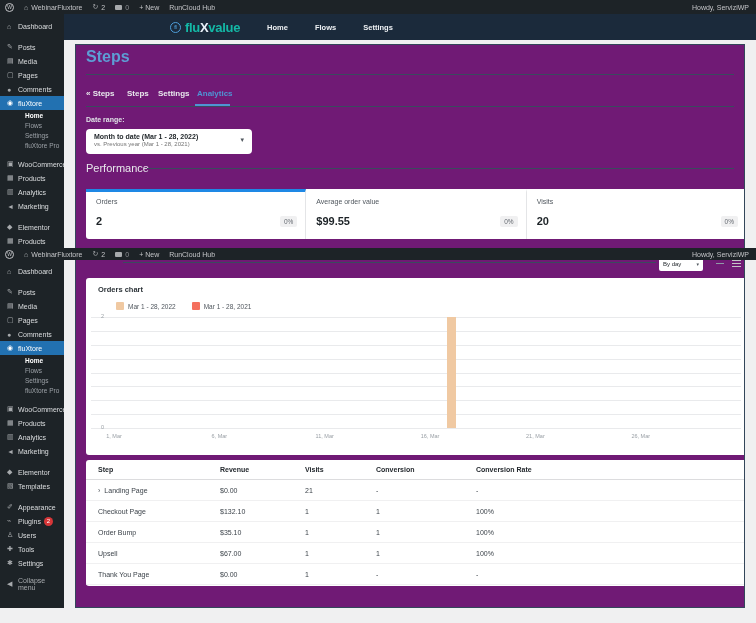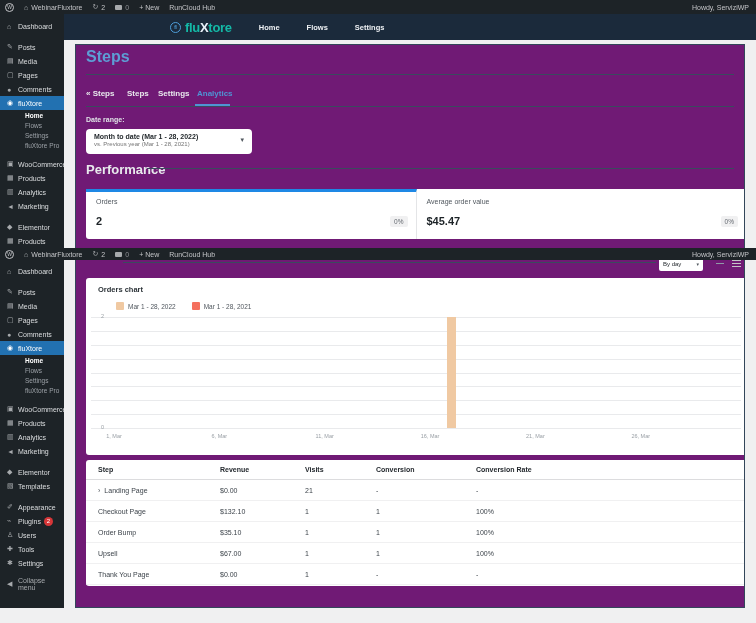--- a/index.html
+++ b/index.html
@@ -60,21 +60,21 @@
   .tab.active { color:#4f94d4; }
   .tab-underline { position:absolute; left:119px; top:59px; width:35px; height:2px; background:#4f94d4; }
 
   .date-label { position:absolute; left:10px; top:71px; font-size:7px; font-weight:bold; color:#dfe3e7; }
   .date-select { position:absolute; left:10px; top:84px; width:166px; height:25px; background:#fff;
         border-radius:4px; cursor:pointer; padding:4px 8px; }
   .ds-l1 { font-size:7px; font-weight:bold; color:#1d2327; }
   .ds-l2 { font-size:6px; color:#757575; margin-top:1px; }
   .ds-chev { position:absolute; right:8px; top:7px; font-size:7px; color:#50575e; }
 
-  .sec-head { position:absolute; font-size:13px; font-weight:bold; color:#e8eaed; }
+  .sec-head { position:absolute; font-size:11px; font-weight:normal; color:#e8eaed; }
 
   
   .metrics { position:absolute; left:10px; top:144px; width:660px; height:50px; display:flex;
         background:#fff; border-radius:3px; }
   .mcard { position:relative; flex:1; border-right:1px solid #e4e5e7; border-top:3px solid #fff; cursor:pointer; }
   .mcard:last-child { border-right:0; }
   .mcard.active { border-top:3px solid #1e88e5; }
   .mc-label { position:absolute; left:10px; top:6px; font-size:7px; color:#50575e; }
   .mc-value { position:absolute; left:10px; top:23px; font-size:11px; font-weight:bold; color:#1d2327; }
   .mc-badge { position:absolute; right:8px; top:24px; background:#f0f0f1; color:#646970;
@@ -186,21 +186,21 @@
       </div>
       <div class="mi">
         <span class="ic">▦</span>
         <span>Products</span>
       </div>
     </div>
 
   <div class="appheader">
     <div class="brand">
       <span class="brand-circle">fl</span>
-      <span class="brand-text"><span class="b1">flu</span><span class="b2">X</span><span class="b1">tore</span></span>
+      <span class="brand-text"><span class="b1">flu</span><span class="b2">X</span><span class="b1">value</span></span>
     </div>
     <span class="hnav">Home</span>
     <span class="hnav">Flows</span>
     <span class="hnav">Settings</span>
   </div>
 
   <div class="panel" id="panel1">
     <div class="page-title">Steps</div>
     <div class="hline" style="left:10px; right:10px; top:29px;"></div>
 
@@ -222,21 +222,26 @@
     <div class="hline" style="left:71px; right:10px; top:123px;"></div>
 
     <div class="metrics" id="metrics-row">
         <div class="mcard active">
           <div class="mc-label">Orders</div>
           <div class="mc-value">2</div>
           <div class="mc-badge">0%</div>
         </div>
         <div class="mcard">
           <div class="mc-label">Average order value</div>
-          <div class="mc-value">$45.47</div>
+          <div class="mc-value">$99.55</div>
+          <div class="mc-badge">0%</div>
+        </div>
+        <div class="mcard">
+          <div class="mc-label">Visits</div>
+          <div class="mc-value">20</div>
           <div class="mc-badge">0%</div>
         </div>
       </div>
   </div>
 
   <div class="abar" id="abar2">
     <div class="grp">
       <span class="wp-logo">W</span>
       <span class="ab-item">
         <span class="ab-ic">⌂</span>

